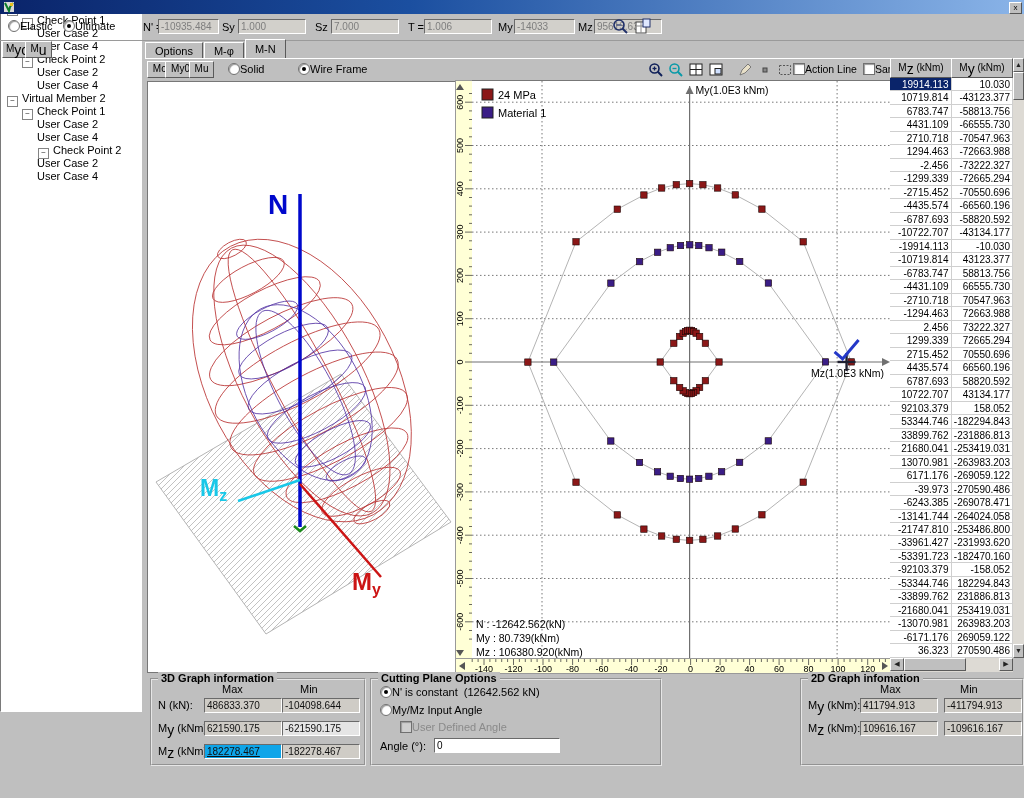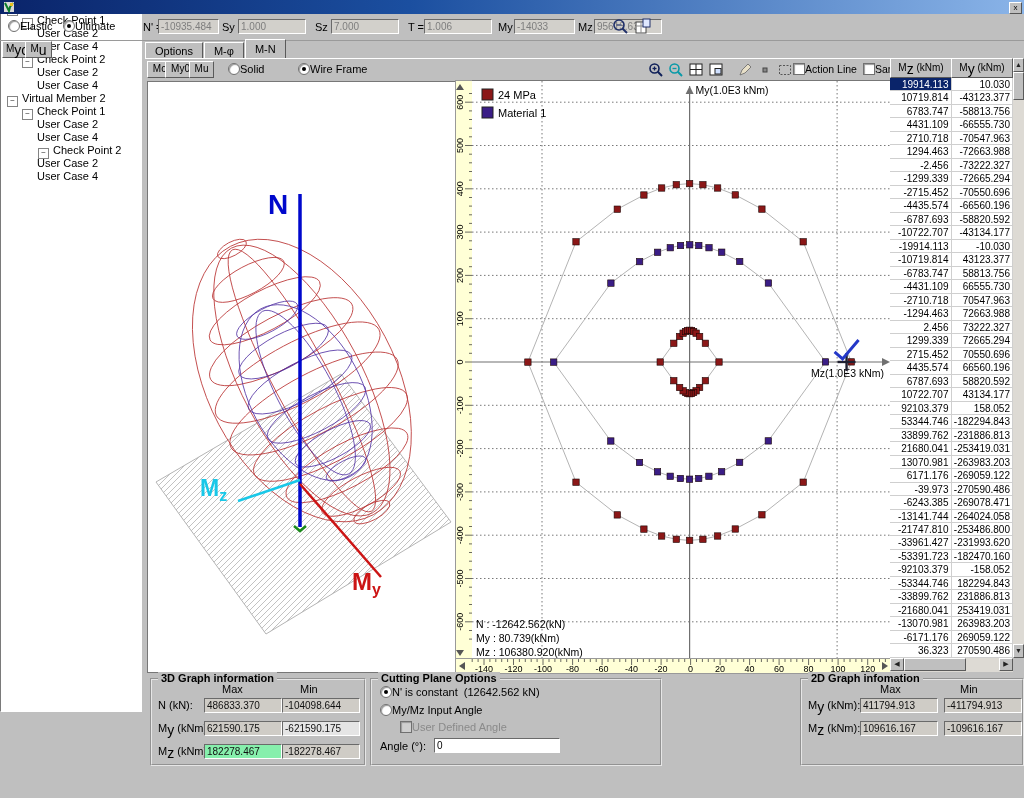--- a/index.html
+++ b/index.html
@@ -682,21 +682,21 @@
     <span class="ilabel" style="left:70px;top:3px">Max</span>
     <span class="ilabel" style="left:148px;top:3px">Min</span>
     <div id="info3d-rows">
         <span class="ilabel" style="left: 6px; top: 19px;"><span>N (kN):</span></span>
         <div class="ifield sunken field" style="left: 52px; top: 18px; width: 72px; color: rgb(17, 17, 17); background: rgb(207, 204, 198);">486833.370</div>
         <div class="ifield sunken field" style="left: 130px; top: 18px; width: 72px; color: rgb(17, 17, 17); background: rgb(207, 204, 198);">-104098.644</div>
         <span class="ilabel" style="left: 6px; top: 42px;"><span>M<sub>y</sub> (kNm):</span></span>
         <div class="ifield sunken field" style="left: 52px; top: 41px; width: 72px; color: rgb(17, 17, 17); background: rgb(207, 204, 198);">621590.175</div>
         <div class="ifield sunken field" style="left: 130px; top: 41px; width: 72px; color: rgb(17, 17, 17); background: #e5e5e5;">-621590.175</div>
         <span class="ilabel" style="left: 6px; top: 65px;"><span>M<sub>z</sub> (kNm):</span></span>
-        <div class="ifield sunken field" style="left: 52px; top: 64px; width: 72px; color: rgb(17, 17, 17); background: #86efac;">182278.467</div>
+        <div class="ifield sunken field" style="left: 52px; top: 64px; width: 72px; color: rgb(17, 17, 17); background: #0ea5e9; text-decoration: underline;">182278.467</div>
         <div class="ifield sunken field" style="left: 130px; top: 64px; width: 72px; color: rgb(17, 17, 17); background: rgb(207, 204, 198);">-182278.467</div>
       </div>
   </div>
 
   <div class="gbox" style="left:370px;top:678px;width:288px;height:84px">
     <span class="gtitle">Cutting Plane Options</span>
     <div class="abs" style="left:8px;top:6px">
       <span class="radio sel"></span><span class="lbl"><span>N' is constant</span>&nbsp;&nbsp;<span>(12642.562 kN)</span></span>
     </div>
     <div class="abs" style="left:8px;top:24px">

